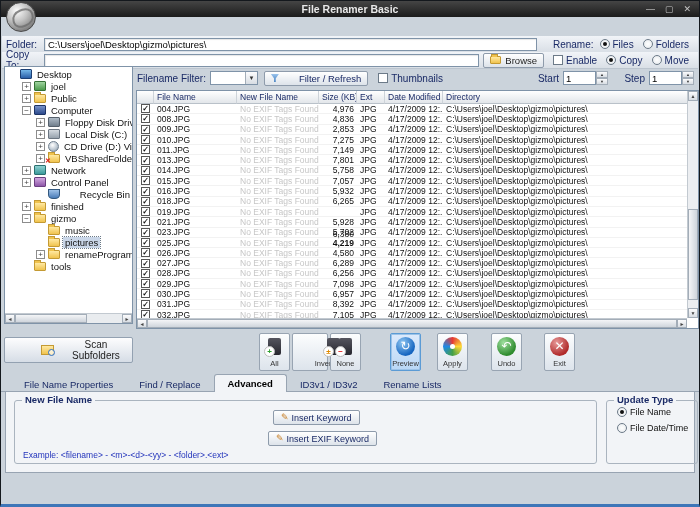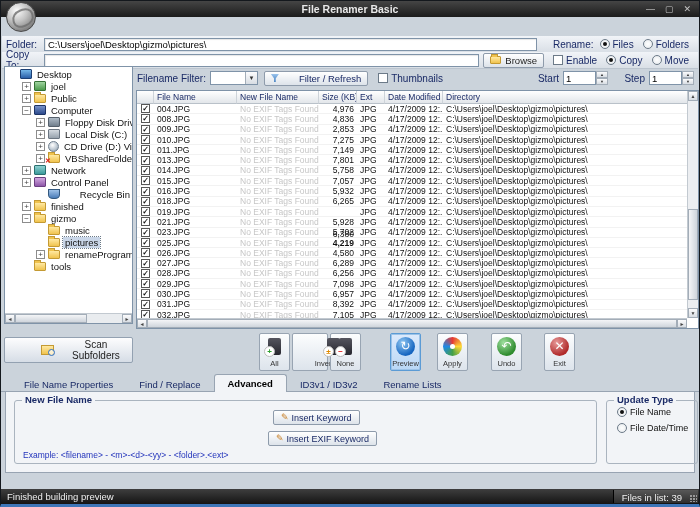--- a/index.html
+++ b/index.html
@@ -652,19 +652,14 @@
             <span>File Name</span>
           </div>
           <div class="radio-line">
             <span class="radio"></span>
             <span>File Date/Time</span>
           </div>
         </div>
     </div>
   </div>
 
-  <div class="statusbar">
-    <span>Finished building preview</span>
-    <span class="status-right">Files in list: 39</span>
-    <span class="grip"></span>
-  </div>
 
 </div>
 
 </body></html>

